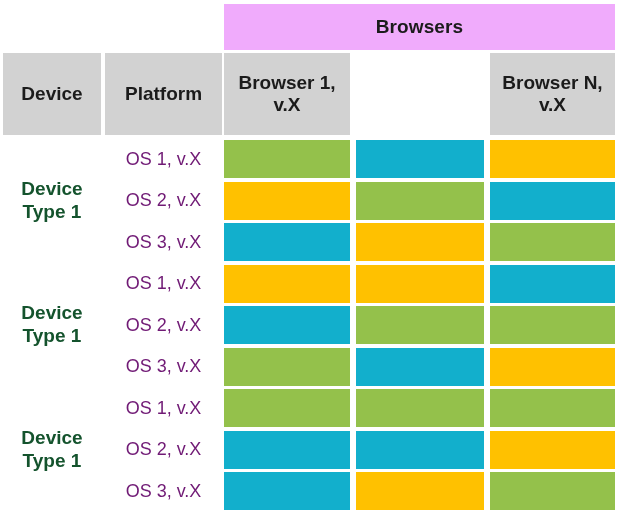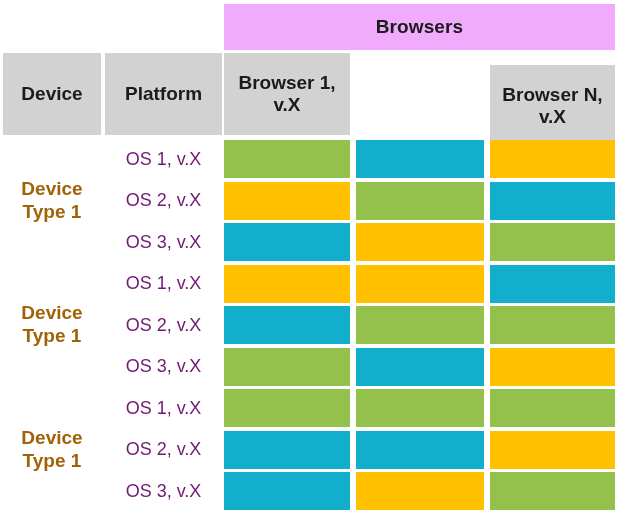--- a/index.html
+++ b/index.html
@@ -51,34 +51,34 @@
     font-weight: bold;
     color: #1b1b1b;
     line-height: 1.16;
     padding: 0 4px;
     box-sizing: border-box;
   }
   .col-header.device   { left: 3px;   width: 98px;  }
   .col-header.platform { left: 105px; width: 117px; }
   .col-header.b1       { left: 224px; width: 126px; }
   .col-header.b2       { left: 356px; width: 128px; }
-  .col-header.b3       { left: 490px; width: 125px; margin-top: 12px; }
+  .col-header.b3       { left: 490px; width: 125px; }
 
   
   .device-group {
     position: absolute;
     left: 3px;
     width: 98px;
     display: flex;
     align-items: center;
     justify-content: center;
     text-align: center;
     font-size: 19px;
     font-weight: bold;
-    color: #a16207;
+    color: #14532d;
     line-height: 1.2;
   }
 
   
   .os-label {
     position: absolute;
     left: 105px;
     width: 117px;
     display: flex;
     align-items: center;

